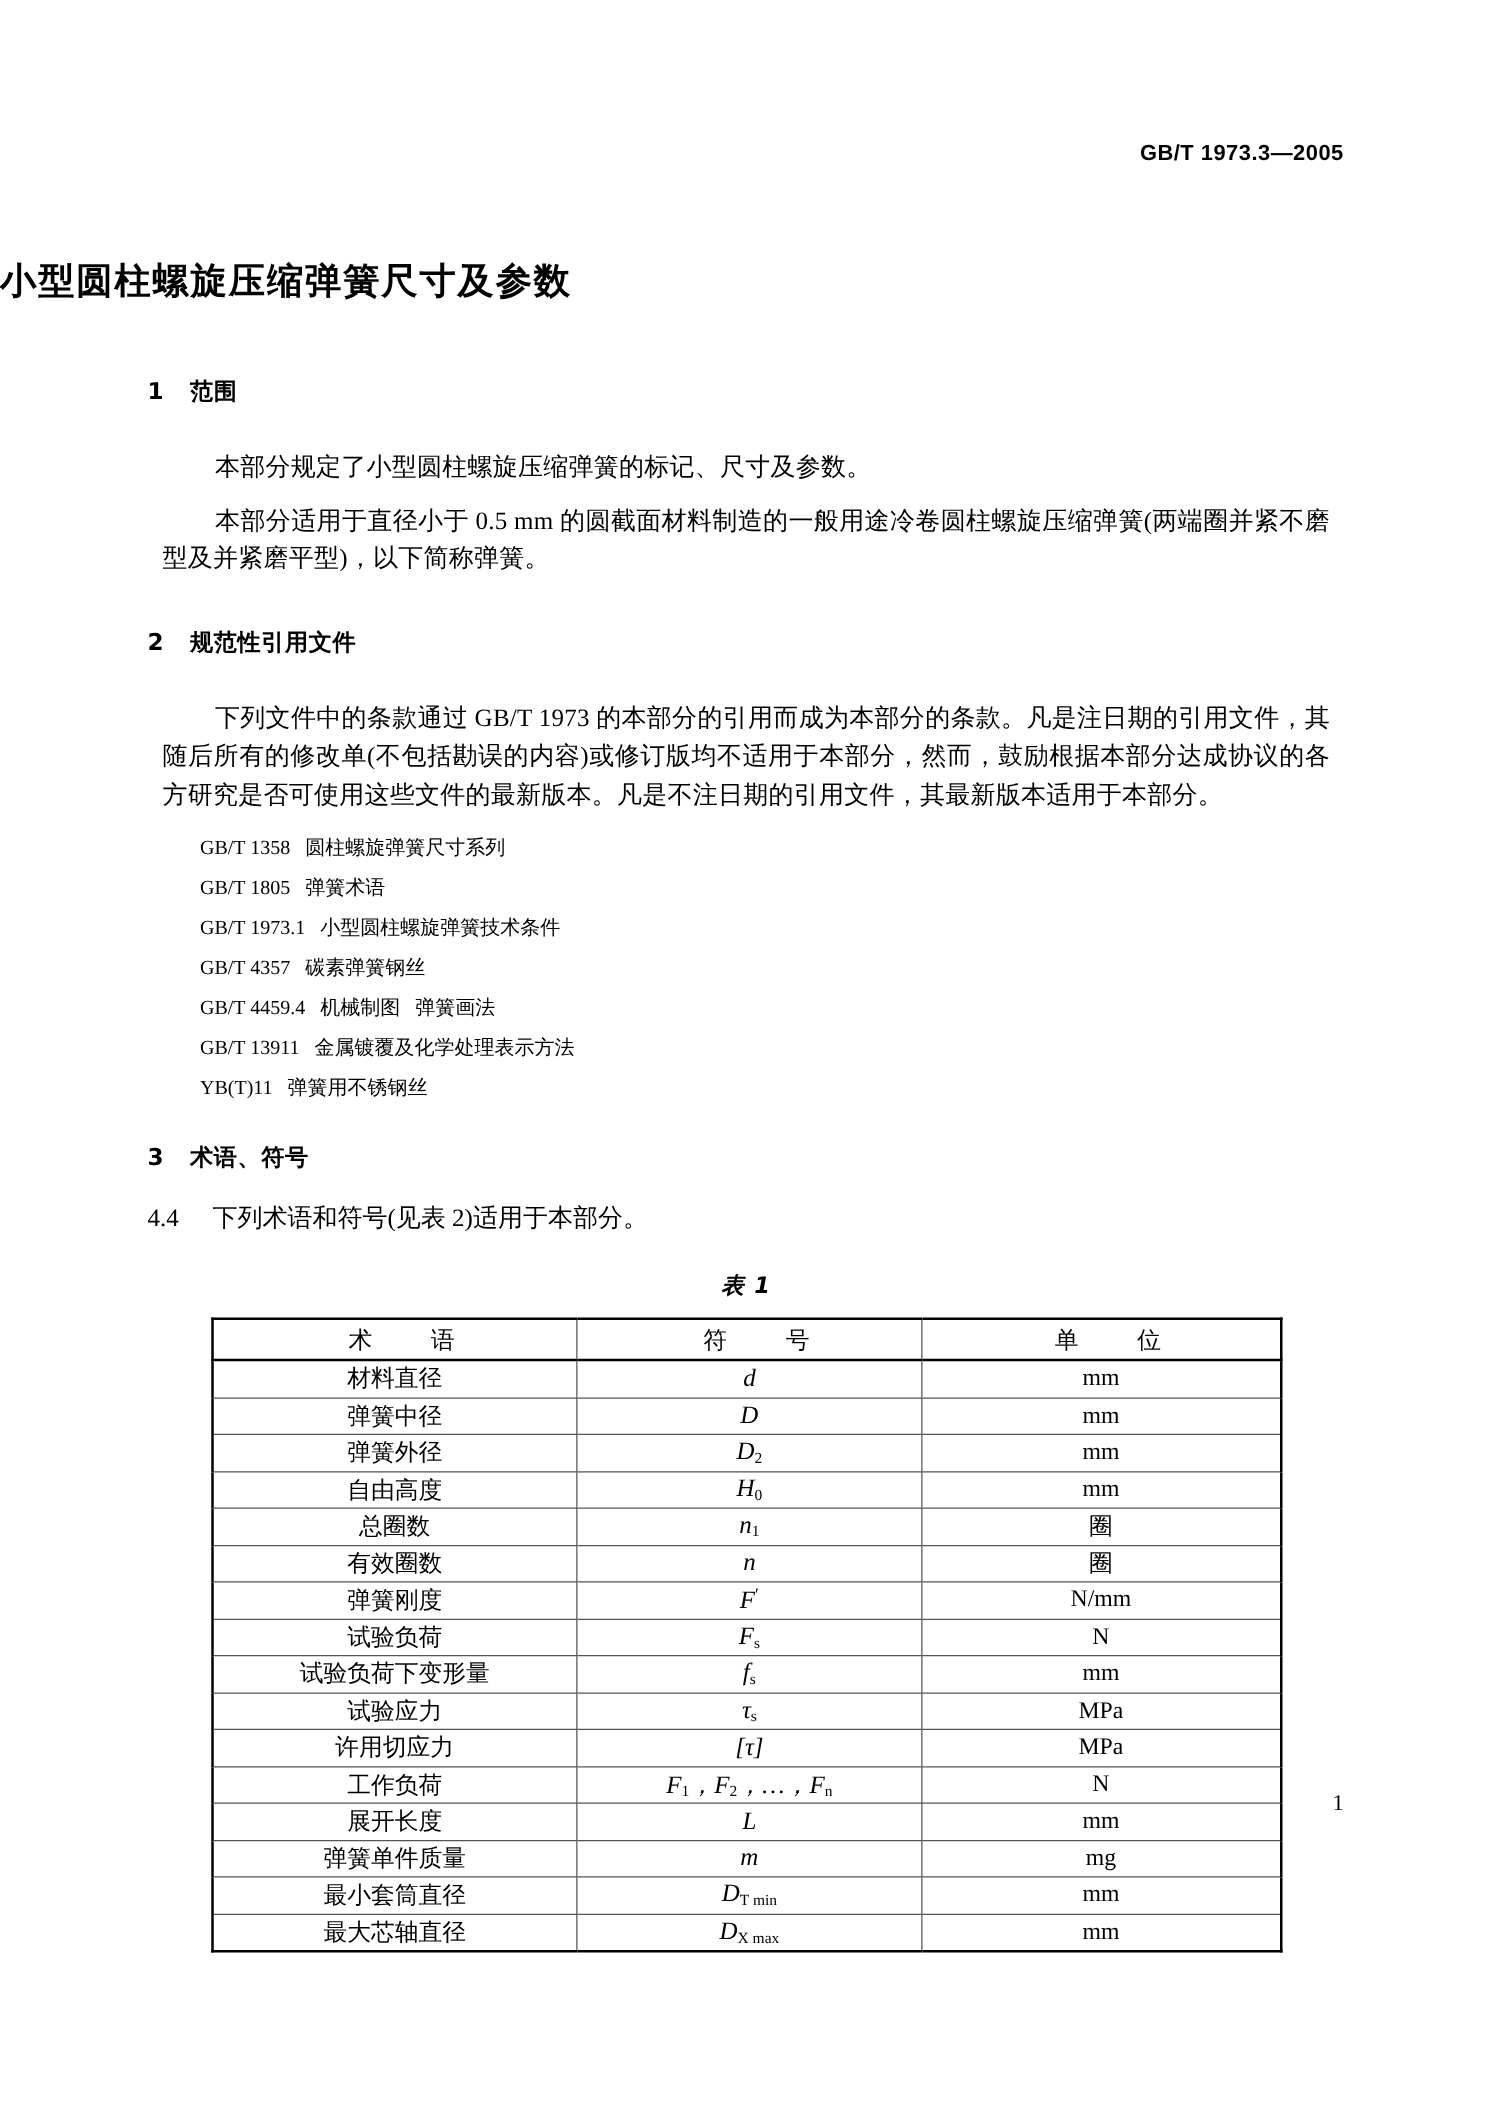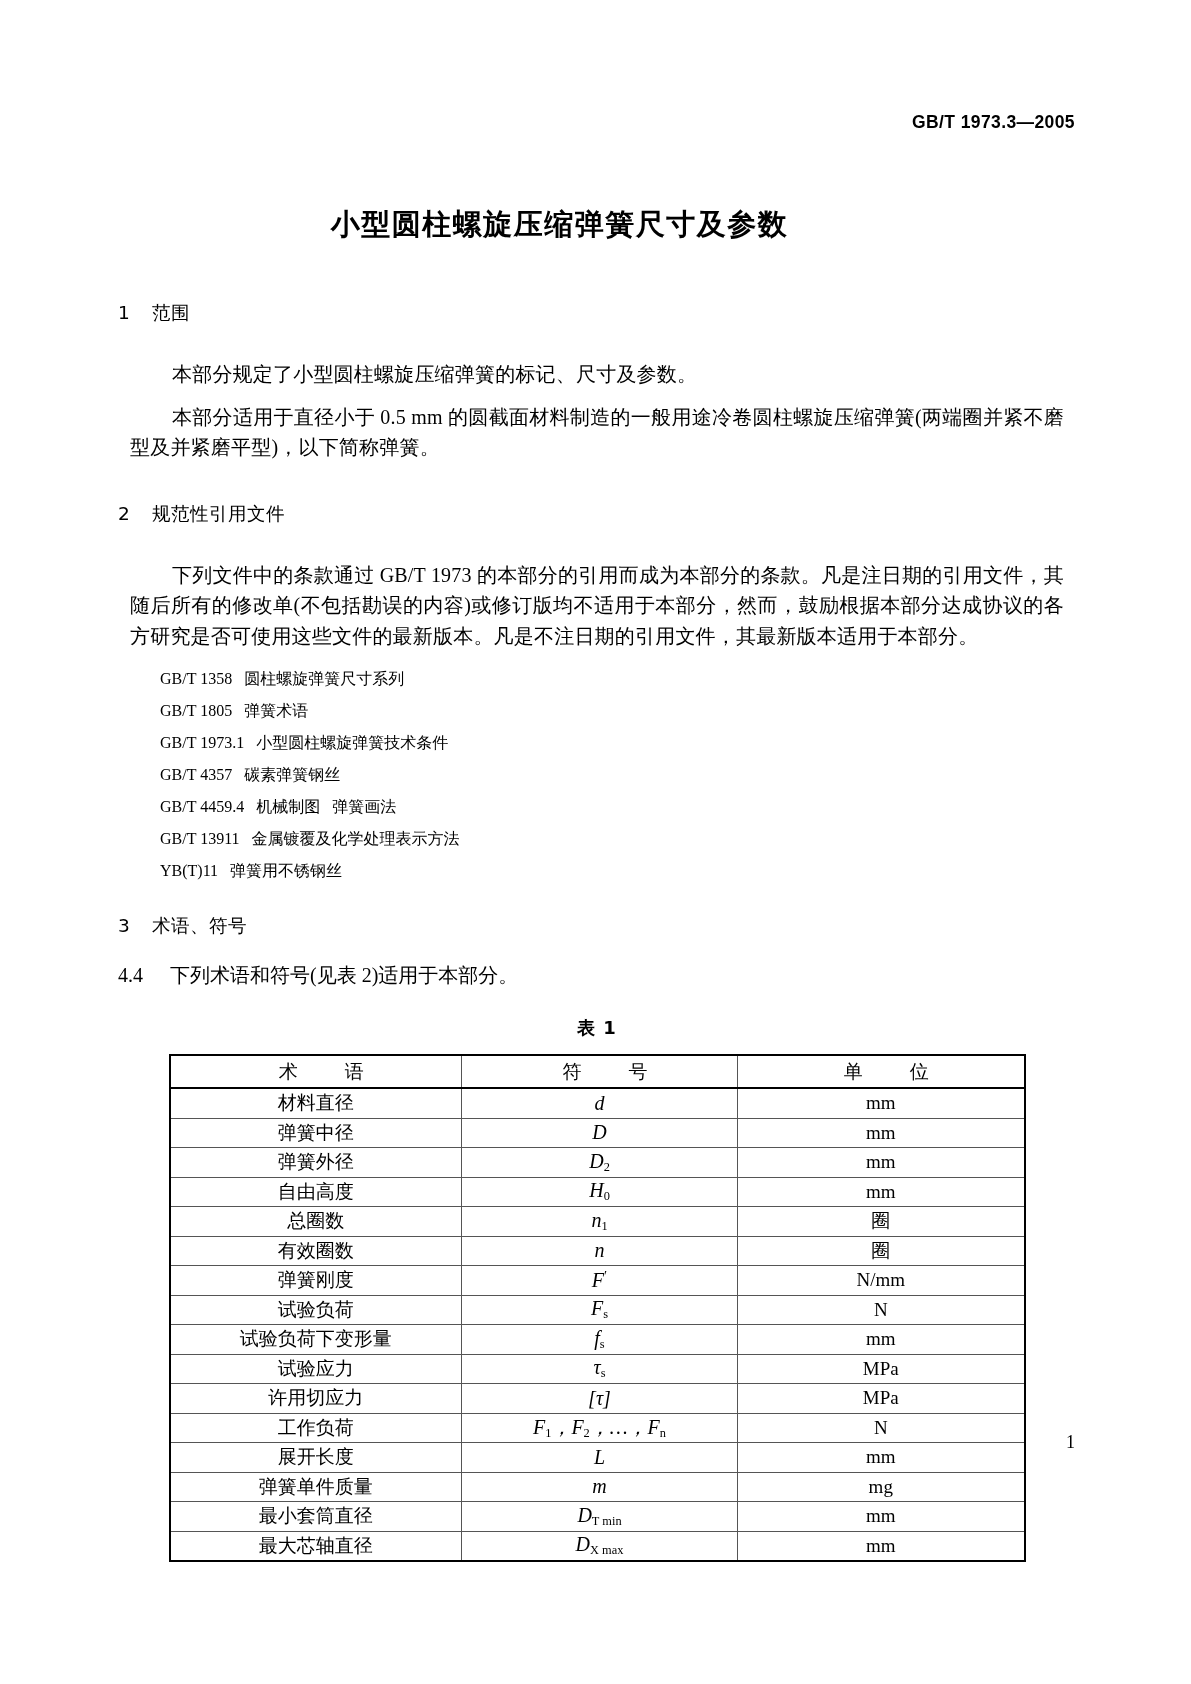--- a/index.html
+++ b/index.html
@@ -30,35 +30,34 @@
     font-weight: bold;
     letter-spacing: 0.4px;
     white-space: nowrap;
     text-align: center;
   }
   .doc-title {
     position: absolute;
     top: 205px;
     left: 0;
     width: 1119px;
-    text-align: center;
     font-family: "DejaVu Sans", "Liberation Sans", sans-serif;
     font-weight: bold;
     font-size: 29px;
     letter-spacing: 1.5px;
   }
   .content {
     position: absolute;
     left: 118px;
     top: 300px;
     width: 958px;
   }
   .clause-head {
     font-family: "DejaVu Sans", "Liberation Sans", sans-serif;
-    font-weight: normal;
+    font-weight: bold;
     font-size: 18.5px;
     letter-spacing: 0.5px;
     margin: 0;
   }
   .clause-head .num {
     display: inline-block;
     width: 34px;
   }
   .para {
     font-size: 20px;
@@ -88,20 +87,21 @@
   .spacer-md { height: 22px; }
   .spacer-lg { height: 26px; }
 
   .table-caption {
     text-align: center;
     font-family: "DejaVu Sans", "Liberation Sans", sans-serif;
     font-weight: bold;
     font-size: 18px;
     margin: 0;
     letter-spacing: 1px;
+    font-style: italic;
   }
   table.spec {
     border-collapse: collapse;
     width: 855px;
     margin: 14px auto 0 auto;
     table-layout: fixed;
   }
   table.spec col.c1 { width: 292px; }
   table.spec col.c2 { width: 276px; }
   table.spec col.c3 { width: 287px; }

